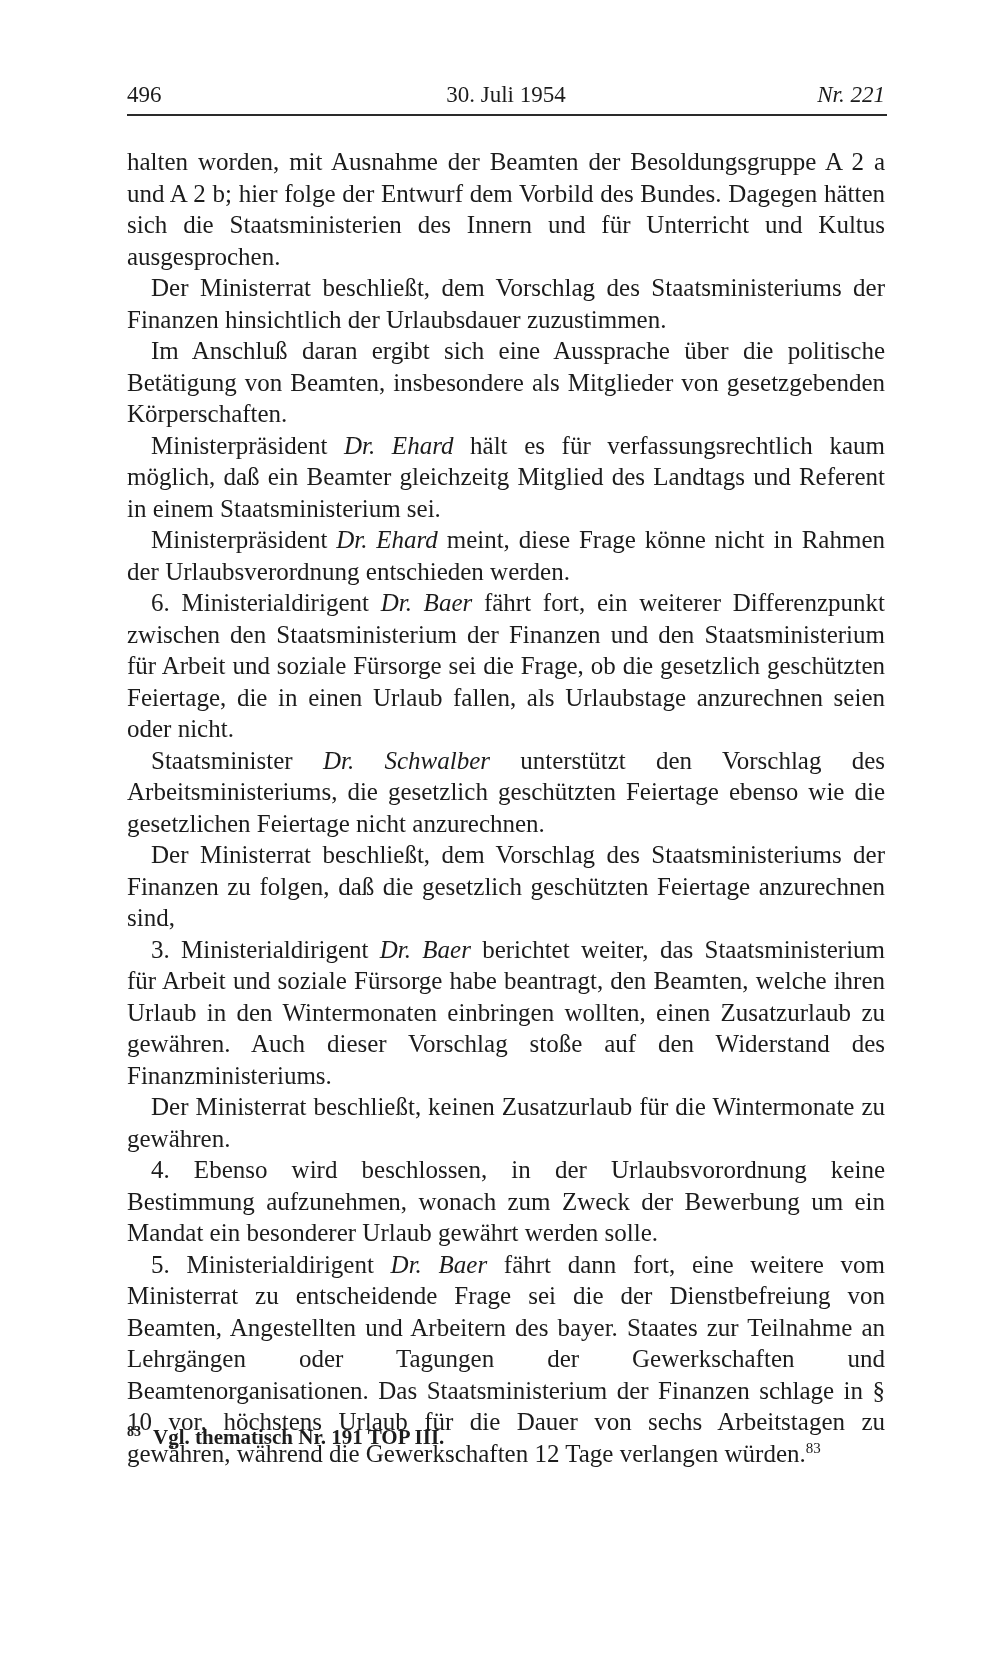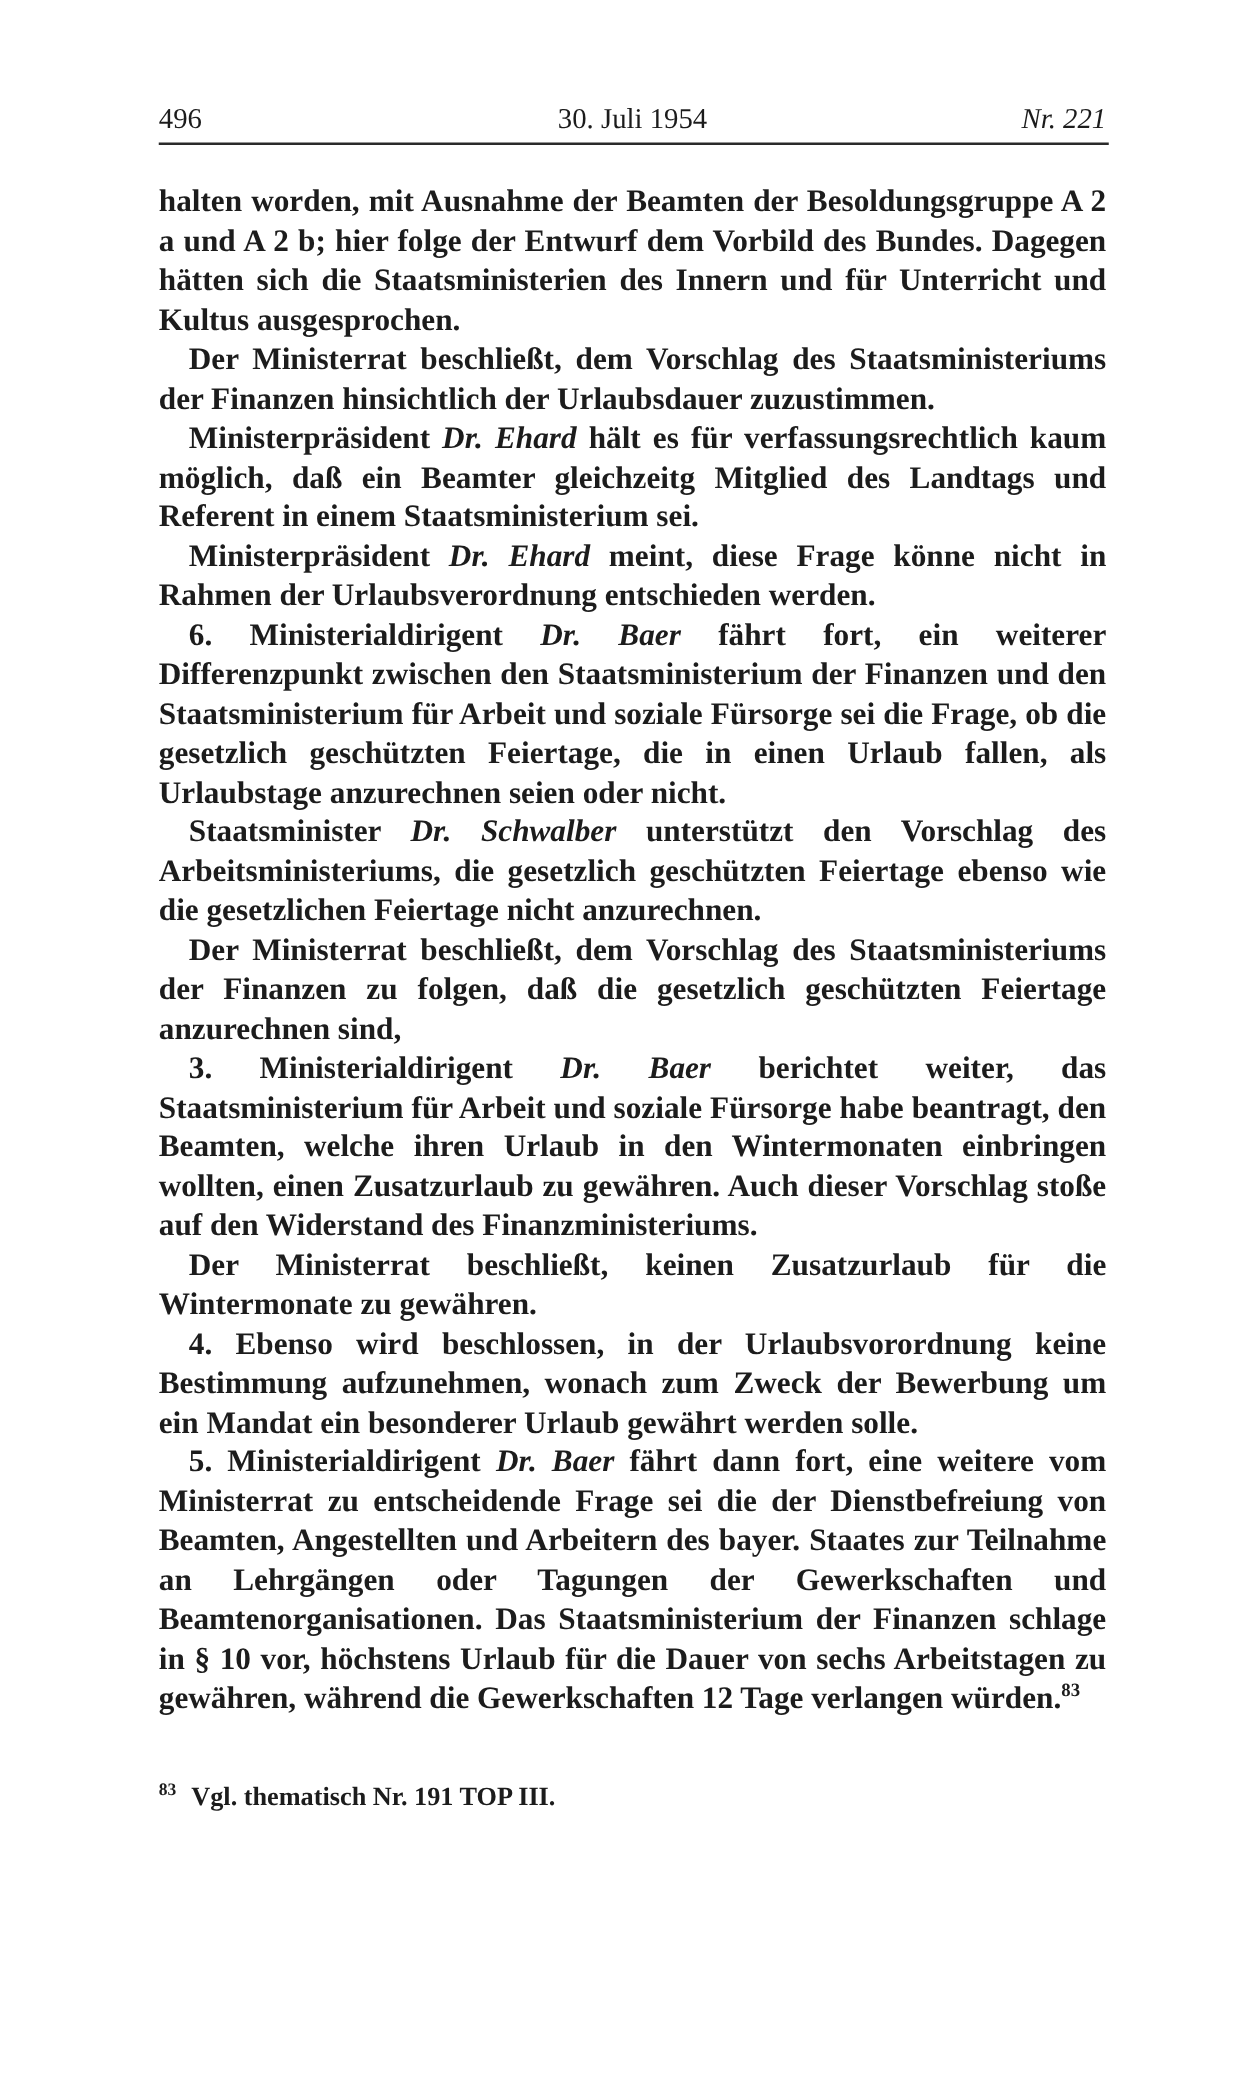--- a/index.html
+++ b/index.html
@@ -41,21 +41,20 @@
   }
   .body-text {
     position: absolute;
     left: 127px;
     right: 115px;
     top: 146px;
     font-size: 25px;
     line-height: 31.5px;
     text-align: justify;
     hyphens: auto;
-    font-weight: bold;
   }
   .para { margin: 0; }
   .para.indent { text-indent: 24px; }
   .para em { font-style: italic; }
   .para sup.fn-ref {
     font-size: 15px;
     line-height: 0;
     vertical-align: super;
   }
   .footnote-section {
@@ -84,20 +83,21 @@
     <span class="center">30. Juli 1954</span>
     <span class="left">496</span>
     <span class="right">Nr. 221</span>
   </div>
 
   <div class="header-rule"></div>
 
   <div class="body-text">
       <p class="para"><span>halten worden, mit Ausnahme der Beamten der Besoldungsgruppe A 2 a und A 2 b; hier folge der Entwurf dem Vorbild des Bundes. Dagegen hätten sich die Staatsministerien des Innern und für Unterricht und Kultus ausgesprochen.</span></p>
       <p class="para indent"><span>Der Ministerrat beschließt, dem Vorschlag des Staatsministeriums der Finanzen hinsichtlich der Urlaubsdauer zuzustimmen.</span></p>
+      <p class="para indent"><span>Im Anschluß daran ergibt sich eine Aussprache über die politische Betätigung von Beamten, insbesondere als Mitglieder von gesetzgebenden Körperschaften.</span></p>
       <p class="para indent"><span>Ministerpräsident </span><em>Dr. Ehard</em><span> hält es für verfassungsrechtlich kaum möglich, daß ein Beamter gleichzeitg Mitglied des Landtags und Referent in einem Staatsministerium sei.</span></p>
       <p class="para indent"><span>Ministerpräsident </span><em>Dr. Ehard</em><span> meint, diese Frage könne nicht in Rahmen der Urlaubsverordnung entschieden werden.</span></p>
       <p class="para indent"><span>6. Ministerialdirigent </span><em>Dr. Baer</em><span> fährt fort, ein weiterer Differenzpunkt zwischen den Staatsministerium der Finanzen und den Staatsministerium für Arbeit und soziale Fürsorge sei die Frage, ob die gesetzlich geschützten Feiertage, die in einen Urlaub fallen, als Urlaubstage anzurechnen seien oder nicht.</span></p>
       <p class="para indent"><span>Staatsminister </span><em>Dr. Schwalber</em><span> unterstützt den Vorschlag des Arbeitsministeriums, die gesetzlich geschützten Feiertage ebenso wie die gesetzlichen Feiertage nicht anzurechnen.</span></p>
       <p class="para indent"><span>Der Ministerrat beschließt, dem Vorschlag des Staatsministeriums der Finanzen zu folgen, daß die gesetzlich geschützten Feiertage anzurechnen sind,</span></p>
       <p class="para indent"><span>3. Ministerialdirigent </span><em>Dr. Baer</em><span> berichtet weiter, das Staatsministerium für Arbeit und soziale Fürsorge habe beantragt, den Beamten, welche ihren Urlaub in den Wintermonaten einbringen wollten, einen Zusatzurlaub zu gewähren. Auch dieser Vorschlag stoße auf den Widerstand des Finanzministeriums.</span></p>
       <p class="para indent"><span>Der Ministerrat beschließt, keinen Zusatzurlaub für die Wintermonate zu gewähren.</span></p>
       <p class="para indent"><span>4. Ebenso wird beschlossen, in der Urlaubsvorordnung keine Bestimmung aufzunehmen, wonach zum Zweck der Bewerbung um ein Mandat ein besonderer Urlaub gewährt werden solle.</span></p>
       <p class="para indent"><span>5. Ministerialdirigent </span><em>Dr. Baer</em><span> fährt dann fort, eine weitere vom Ministerrat zu entscheidende Frage sei die der Dienstbefreiung von Beamten, Angestellten und Arbeitern des bayer. Staates zur Teilnahme an Lehrgängen oder Tagungen der Gewerkschaften und Beamtenorganisationen. Das Staatsministerium der Finanzen schlage in § 10 vor, höchstens Urlaub für die Dauer von sechs Arbeitstagen zu gewähren, während die Gewerkschaften 12 Tage verlangen würden.</span><sup class="fn-ref">83</sup></p>
     </div>

